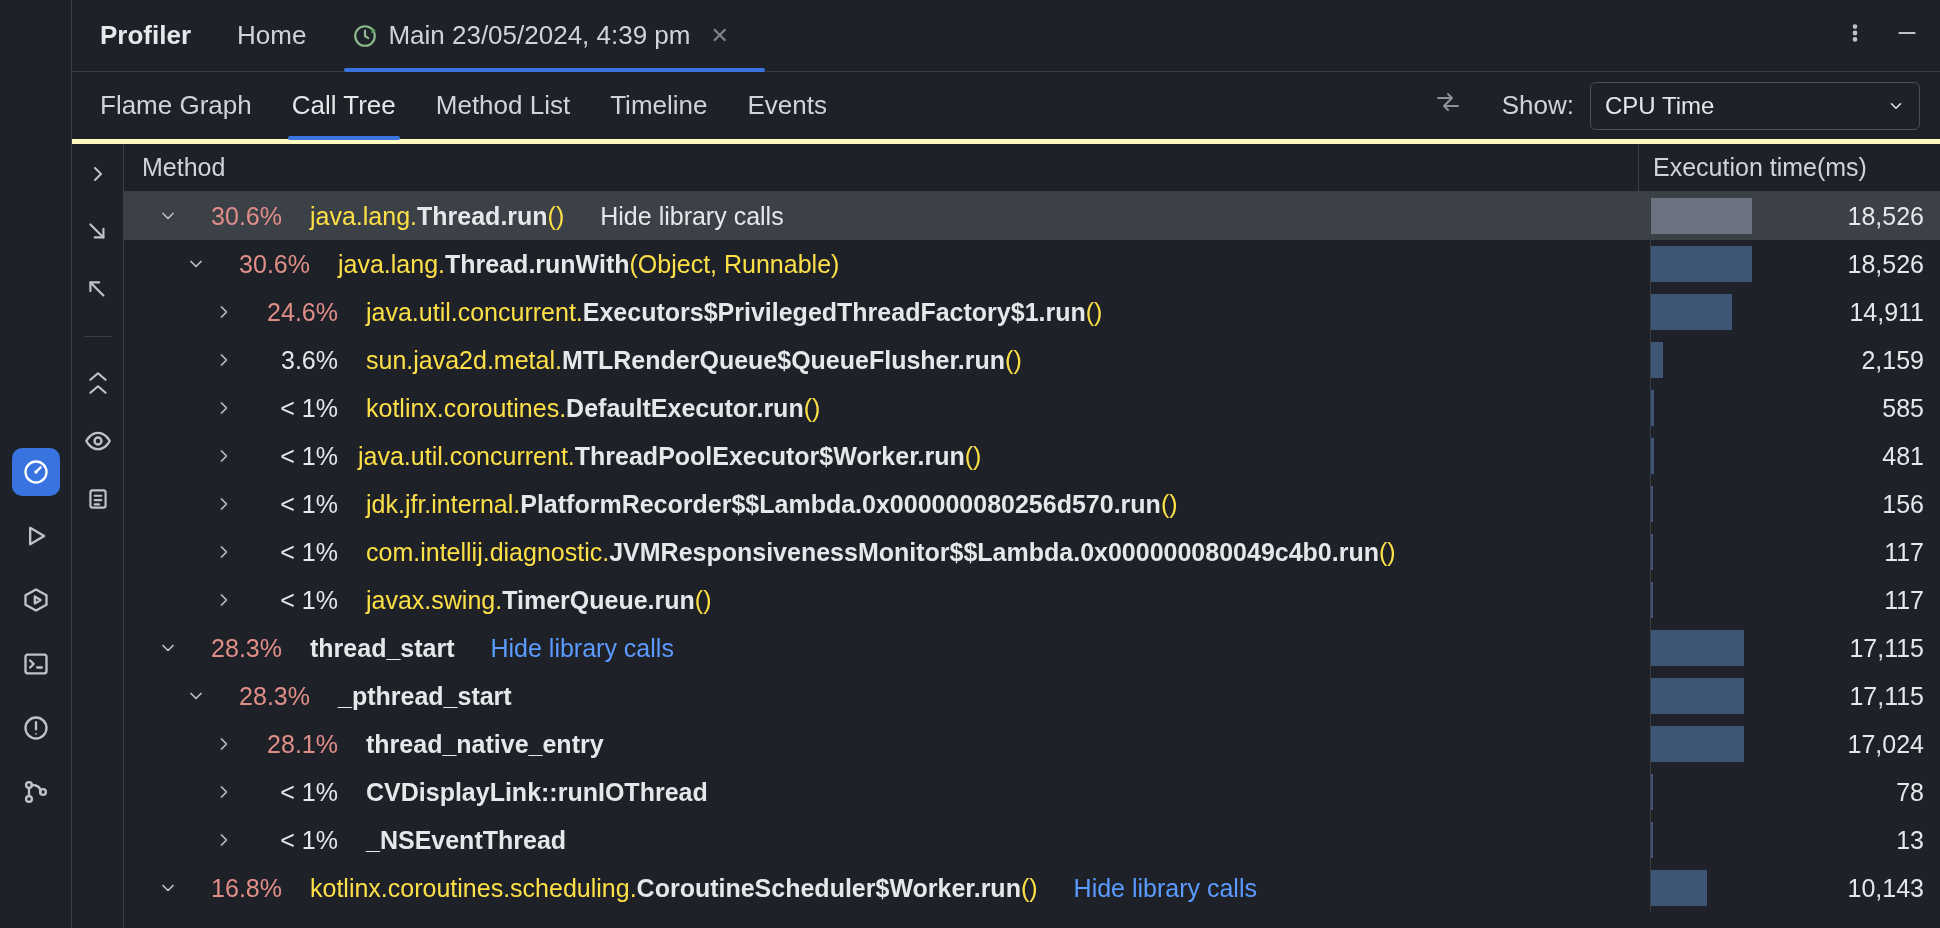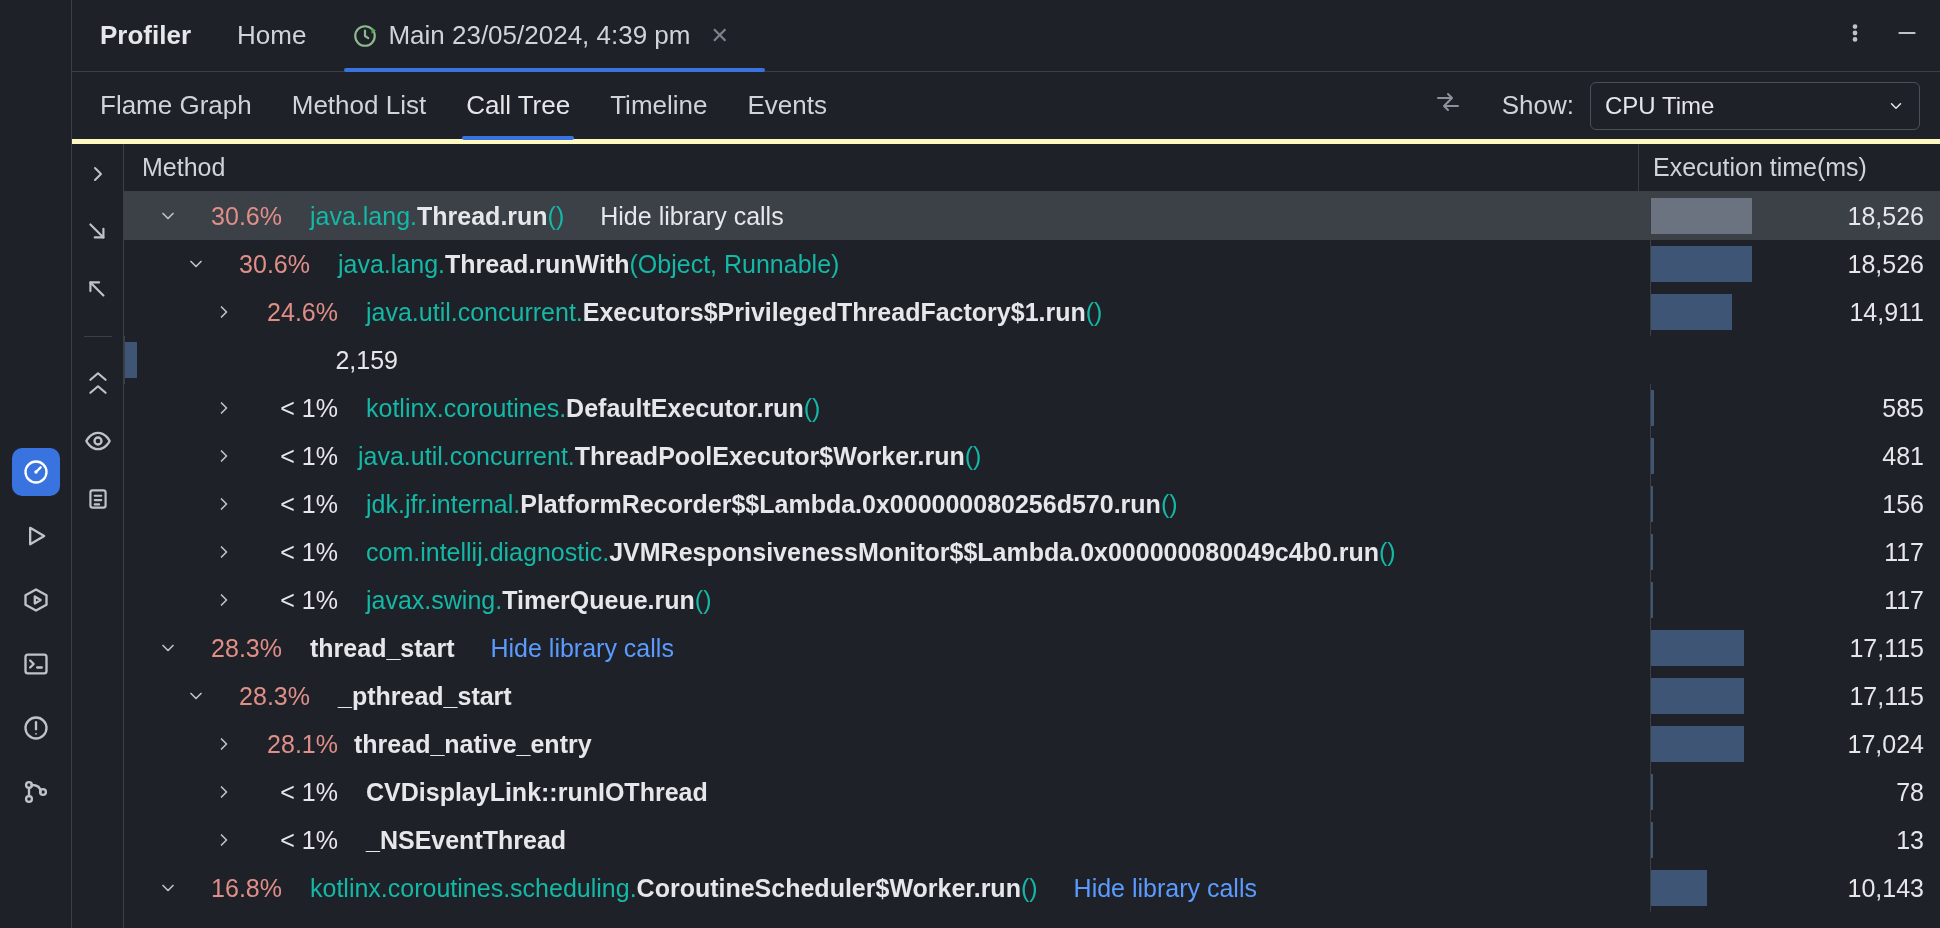--- a/index.html
+++ b/index.html
@@ -56,21 +56,21 @@
   .row.selected .cell-bar .bar { background:#6b7280; }
   .cell-time { width:188px; text-align:right; padding-right:16px; color:#e5e7eb; }
 
   .spacer-indent { display:inline-block; height:1px; }
   .chev { display:inline-flex; width:24px; height:24px; align-items:center; justify-content:center; color:#bfc3c9; cursor:pointer; }
   .chev svg { stroke: currentColor; }
   .pct { min-width:86px; text-align:right; }
   .pct.red { color:#E08E87; }
   .pct.white { color:#e5e7eb; }
   .mname { color:#e5e7eb; }
-  .mpkg  { color:#14b8a6; }
+  .mpkg  { color:#fde047; }
   .mbold { font-weight:700; }
   .hide-link { color:#e5e7eb; margin-left:20px; cursor:pointer; }
   .hide-link.blue { color:#5b9bff; }
 
   
   svg { fill:none; stroke-width:2; stroke-linecap:round; stroke-linejoin:round; }
 </style>
 </head>
 <body>
 
@@ -152,22 +152,22 @@
         <span class="minim">
           <svg width="26" height="26" viewBox="0 0 24 24" stroke="currentColor">
               <line x1="5" y1="12" x2="19" y2="12"></line>
             </svg>
         </span>
       </span>
     </div>
 
     <div class="views-row">
       <span class="view-tab">Flame Graph</span>
+      <span class="view-tab active">Call Tree</span>
       <span class="view-tab">Method List</span>
-      <span class="view-tab active">Call Tree</span>
       <span class="view-tab">Timeline</span>
       <span class="view-tab">Events</span>
       <span class="views-spacer"></span>
       <span style="cursor:pointer;color:#8d929a">
         <svg width="28" height="24" viewBox="0 0 28 24" stroke="currentColor">
             <path d="M4 8h14M14 4l4 4-4 4"></path>
             <path d="M24 16H10M14 20l-4-4 4-4"></path>
           </svg>
       </span>
       <div class="show-block">
@@ -273,20 +273,30 @@
                 </span>
                 <span class="pct red">24.6%</span>
                 <span class="mname" style="margin-left: 12px;"><span class="mpkg">java.util.concurrent.</span><span class="mbold">Executors$PrivilegedThreadFactory$1.run</span><span class="mpkg">()</span></span>
               </div>
               <div class="cell-bar">
                 <div class="bar" style="width: 80%;"></div>
               </div>
               <div class="cell-time">14,911</div>
             </div>
             <div class="row">
+              <div class="cell-method">
+                <span class="spacer-indent" style="width: 62px;"></span>
+                <span class="chev">
+                  <svg width="20" height="20" viewBox="0 0 24 24" stroke="currentColor">
+                    <polyline points="9 6 15 12 9 18"></polyline>
+                  </svg>
+                </span>
+                <span class="pct white">3.6%</span>
+                <span class="mname" style="margin-left: 12px;"><span class="mpkg">sun.java2d.metal.</span><span class="mbold">MTLRenderQueue$QueueFlusher.run</span><span class="mpkg">()</span></span>
+              </div>
               <div class="cell-bar">
                 <div class="bar" style="width: 12%;"></div>
               </div>
               <div class="cell-time">2,159</div>
             </div>
             <div class="row">
               <div class="cell-method">
                 <span class="spacer-indent" style="width: 62px;"></span>
                 <span class="chev">
                   <svg width="20" height="20" viewBox="0 0 24 24" stroke="currentColor">
@@ -400,21 +410,21 @@
             </div>
             <div class="row">
               <div class="cell-method">
                 <span class="spacer-indent" style="width: 62px;"></span>
                 <span class="chev">
                   <svg width="20" height="20" viewBox="0 0 24 24" stroke="currentColor">
                     <polyline points="9 6 15 12 9 18"></polyline>
                   </svg>
                 </span>
                 <span class="pct red">28.1%</span>
-                <span class="mname" style=""><span class="mbold">thread_native_entry</span></span>
+                <span class="mname" style="margin-left: 12px;"><span class="mbold">thread_native_entry</span></span>
               </div>
               <div class="cell-bar">
                 <div class="bar" style="width: 92%;"></div>
               </div>
               <div class="cell-time">17,024</div>
             </div>
             <div class="row">
               <div class="cell-method">
                 <span class="spacer-indent" style="width: 62px;"></span>
                 <span class="chev">

